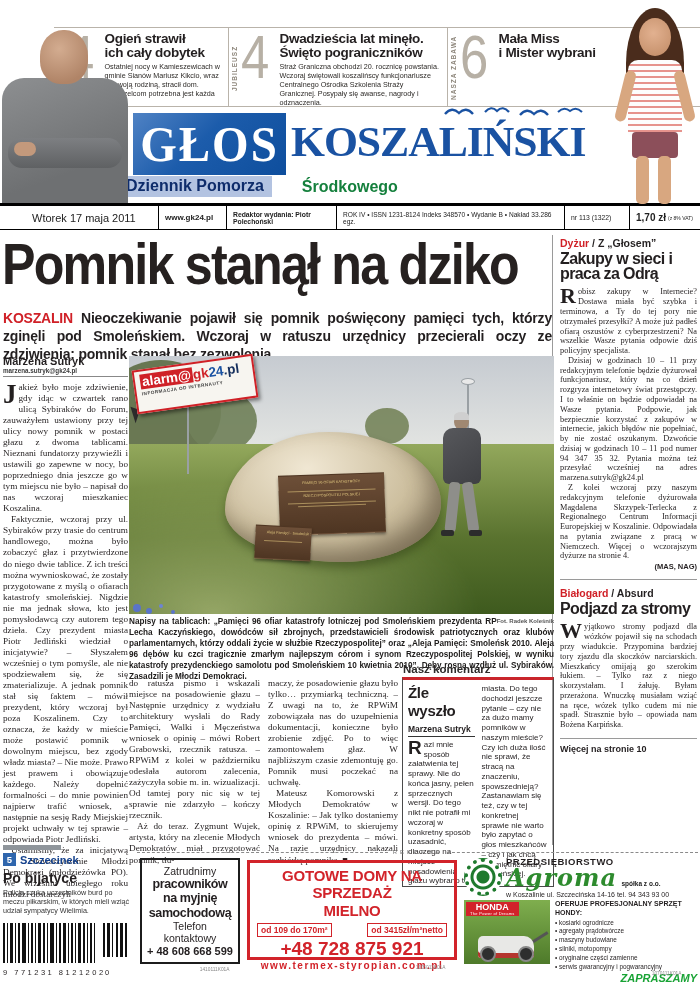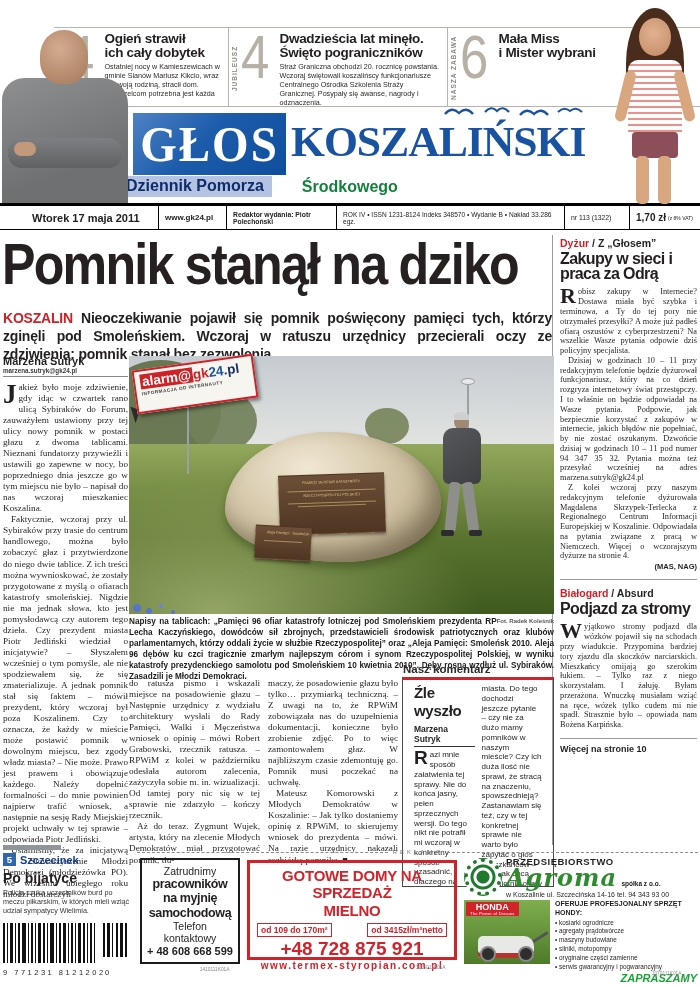--- a/index.html
+++ b/index.html
@@ -55,21 +55,21 @@
   .seagulls{left:440px;top:104px;}
   .sub-row{left:120px;top:176px;display:flex;align-items:center;height:21px;gap:6px;}
   .sub1{background:#b3c3e1;color:#0e2c6b;font-weight:bold;font-size:16px;padding:1px 8px 2px 6px;}
   .sub2{color:#15803d;font-weight:bold;font-size:16px;margin-left:24px;}
 
   
   .datebar{left:0;top:203px;right:0;height:23px;border-top:3px solid #000;border-bottom:1px solid #000;
            display:flex;align-items:stretch;}
   .db-cell{display:flex;align-items:center;padding:0 6px;font-size:6.8px;color:#222;}
   .db-cell+.db-cell{border-left:1px solid #000;}
-  .db-date{font-size:11px;font-weight:bold;flex:0 0 120px;padding-left:32px;}
+  .db-date{font-size:11px;font-weight:normal;flex:0 0 120px;padding-left:32px;}
   .db-site{font-weight:bold;font-size:8px;flex:0 0 55px;}
   .db-editor{font-weight:bold;flex:1 1 auto;}
   .db-issue{flex:0 0 215px;font-size:6.6px;}
   .db-num{flex:0 0 52px;font-size:6.8px;}
   .db-price{flex:0 0 58px;font-weight:bold;font-size:10px;}
   .db-price small{font-size:5px;font-weight:normal;margin-left:2px;}
 
   
   .headline{left:2px;top:231px;width:552px;font-size:57px;font-weight:bold;letter-spacing:-2px;
             white-space:nowrap;transform:scaleX(.88);transform-origin:0 0;color:#262120;}
@@ -138,21 +138,21 @@
            text-align:justify;color:#1d1b1a;}
   .credit{float:right;font-size:6px;color:#555;margin-top:1px;}
 
   
   .colA{left:129px;top:678px;width:131px;height:208px;overflow:hidden;}
   .colB{left:268px;top:678px;width:130px;height:208px;overflow:hidden;}
 
   
   .kom{left:402px;top:663px;width:152px;}
   .kom-header{font-weight:bold;font-size:11.5px;color:#2c2a29;margin:0 0 2px 1px;}
-  .kom-box{border:1px solid #4a4a4a;border-top:3px solid #c9252b;padding:4px 11px 2px;display:flex;gap:7px;
+  .kom-box{border:1px solid #4a4a4a;border-top:3px solid #c9252b;padding:4px 5px 2px;display:flex;gap:7px;
            height:200px;overflow:hidden;box-sizing:content-box;}
   .kom-col{flex:1 1 50%;font-size:8px;line-height:1.22;}
   .kom-title{font-weight:bold;font-size:15px;letter-spacing:-.3px;margin-bottom:3px;}
   .kom-byline{font-weight:bold;font-size:8.5px;border-bottom:1px solid #333;padding-bottom:2px;margin-bottom:3px;}
   .kom-drop{float:left;font-weight:bold;font-size:19px;line-height:.85;padding-right:2px;}
 
   
   .sidebar{left:560px;top:237px;width:137px;height:600px;overflow:hidden;}
   .kick{font-size:10.5px;font-weight:bold;margin-bottom:1px;}
   .side-title{font-weight:bold;font-size:16px;line-height:.95;letter-spacing:-.6px;margin:2px 0 6px;}

